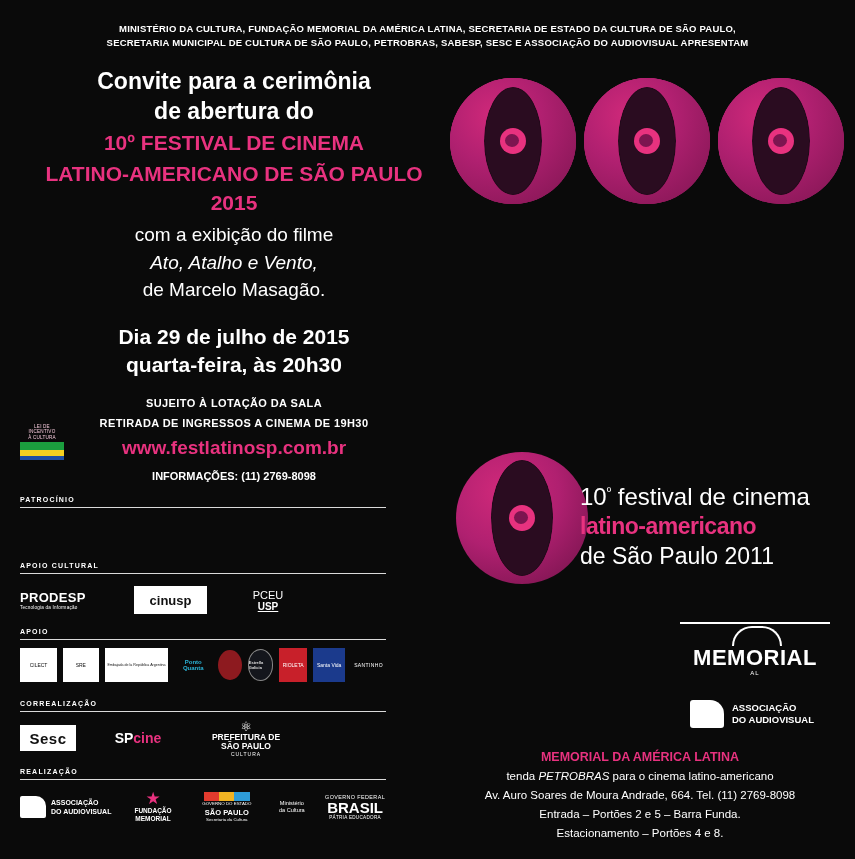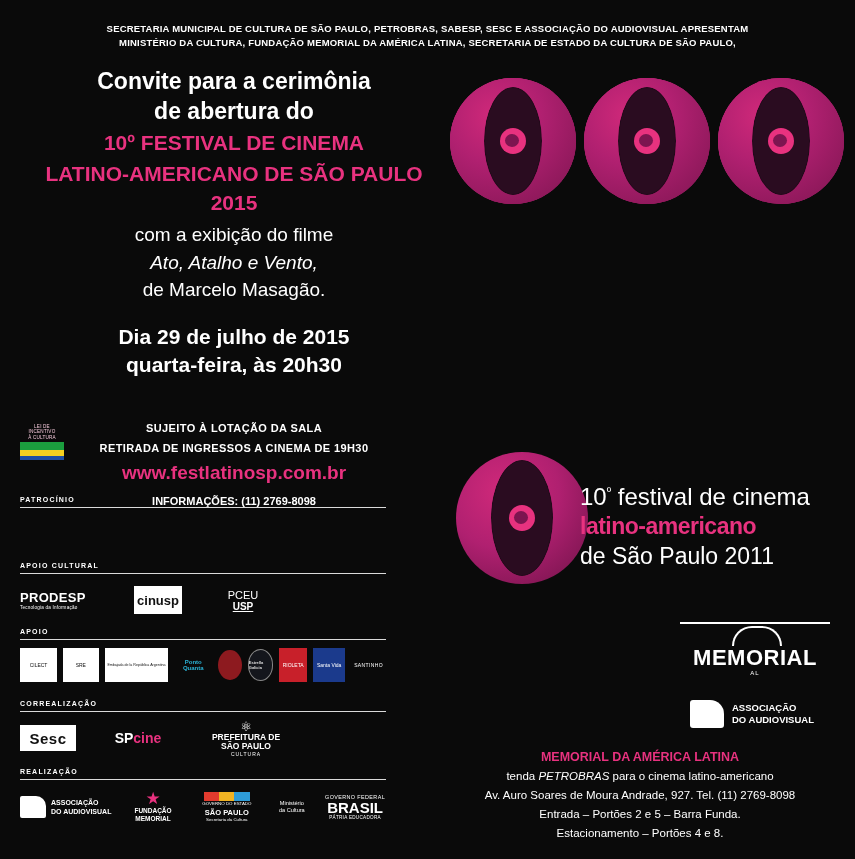--- a/index.html
+++ b/index.html
@@ -26,21 +26,21 @@
   .invite{
     position:absolute;top:66px;left:24px;width:420px;
     text-align:center;
   }
   .invite .l1{font-size:23px;font-weight:bold;line-height:30px;color:#fff;}
   .invite .l2{font-size:21px;font-weight:bold;line-height:29px;color:#e8327f;margin-top:2px;}
   .invite .l3{font-size:19px;line-height:28px;color:#fff;margin-top:4px;font-weight:normal;}
   .invite .l4{font-size:19px;line-height:27px;color:#fff;font-style:italic;}
   .invite .l5{font-size:19px;line-height:27px;color:#fff;}
   .invite .date{font-size:21px;font-weight:bold;line-height:28px;color:#fff;margin-top:20px;}
-  .invite .note{font-size:11px;font-weight:bold;letter-spacing:.4px;line-height:18px;color:#fff;margin-top:40px;}
+  .invite .note{font-size:11px;font-weight:bold;letter-spacing:.4px;line-height:18px;color:#fff;margin-top:15px;}
   .invite .site{font-size:19px;font-weight:bold;color:#e8327f;line-height:26px;margin-top:3px;}
   .invite .info{font-size:11px;font-weight:bold;line-height:18px;margin-top:6px;}
 
   
   .lei{position:absolute;left:20px;top:424px;width:44px;}
   .lei .txt{font-size:4.6px;color:#f2c6d8;line-height:5.4px;letter-spacing:.2px;text-align:center;}
   .lei .flag{margin-top:2px;width:44px;height:18px;background:linear-gradient(#1b9e3e 0 45%, #f5d020 45% 78%, #1f4fa3 78% 100%);}
 
   
   .sect{position:absolute;left:20px;width:366px;}
@@ -54,21 +54,21 @@
   .petro .nm{font-size:14.5px;font-weight:bold;color:#fff;letter-spacing:.3px;}
   
   .sabesp{width:44px;height:34px;color:#fff;display:flex;flex-direction:column;align-items:center;justify-content:center;}
   .sabesp .mark{font-size:24px;font-weight:bold;line-height:22px;}
   .sabesp .nm{font-size:6px;letter-spacing:.3px;}
 
   
   .prodesp{width:84px;height:34px;color:#fff;display:flex;flex-direction:column;justify-content:center;}
   .prodesp .big{font-size:13px;font-weight:bold;letter-spacing:.3px;}
   .prodesp .sm{font-size:4.6px;letter-spacing:.2px;}
-  .cinusp{width:48px;height:28px;background:#fff;color:#111;font-size:13px;display:flex;align-items:center;justify-content:center;font-weight:bold;}
+  .cinusp{width:73px;height:28px;background:#fff;color:#111;font-size:13px;display:flex;align-items:center;justify-content:center;font-weight:bold;}
   .pceu{width:62px;height:36px;color:#fff;display:flex;flex-direction:column;align-items:center;justify-content:center;}
   .pceu .big{font-size:11px;font-weight:normal;}
   .pceu .sm{font-size:10px;font-weight:bold;text-decoration:underline;}
 
   
   .apoio-row{display:flex;align-items:center;gap:6px;}
   .bx{height:30px;background:#fff;color:#111;font-size:5px;display:flex;align-items:center;justify-content:center;text-align:center;padding:2px;line-height:6px;}
   .bx-dark{height:30px;color:#fff;font-size:6px;display:flex;align-items:center;justify-content:center;text-align:center;}
   .circ{width:30px;height:30px;border-radius:50%;display:flex;align-items:center;justify-content:center;font-size:6px;font-weight:bold;}
 
@@ -138,22 +138,22 @@
   .addr .t1{font-size:12.5px;font-weight:bold;color:#e8327f;line-height:19px;}
   .addr .t2{font-size:11.5px;color:#fff;line-height:19px;}
   .addr .t2 i{font-style:italic;}
 </style>
 </head>
 <body>
 
 <div class="page">
 
   <div class="ministry">
+    <div>MINISTÉRIO DA CULTURA, FUNDAÇÃO MEMORIAL DA AMÉRICA LATINA, SECRETARIA DE ESTADO DA CULTURA DE SÃO PAULO,</div>
     <div>SECRETARIA MUNICIPAL DE CULTURA DE SÃO PAULO, PETROBRAS, SABESP, SESC E ASSOCIAÇÃO DO AUDIOVISUAL APRESENTAM</div>
-    <div>MINISTÉRIO DA CULTURA, FUNDAÇÃO MEMORIAL DA AMÉRICA LATINA, SECRETARIA DE ESTADO DA CULTURA DE SÃO PAULO,</div>
   </div>
 
   <div class="invite">
     <div class="l1">Convite para a cerimônia</div>
     <div class="l1">de abertura do</div>
     <div class="l2">10º FESTIVAL DE CINEMA</div>
     <div class="l2">LATINO-AMERICANO DE SÃO PAULO 2015</div>
     <div class="l3">com a exibição do filme</div>
     <div class="l4">Ato, Atalho e Vento,</div>
     <div class="l5">de Marcelo Masagão.</div>
@@ -331,18 +331,18 @@
     <div class="sq"></div>
     <div class="tx">
       <div>ASSOCIAÇÃO</div>
       <div>DO AUDIOVISUAL</div>
     </div>
   </div>
 
   <div class="addr">
     <div class="t1">MEMORIAL DA AMÉRICA LATINA</div>
     <div class="t2"><span>tenda </span><i>PETROBRAS</i><span> para o cinema latino-americano</span></div>
-    <div class="t2">Av. Auro Soares de Moura Andrade, 927. Tel. (11) 2769-8098</div>
+    <div class="t2">Av. Auro Soares de Moura Andrade, 664. Tel. (11) 2769-8098</div>
     <div class="t2">Entrada – Portões 2 e 5 – Barra Funda.</div>
     <div class="t2">Estacionamento – Portões 4 e 8.</div>
   </div>
 
 </div>
 
 </body></html>

